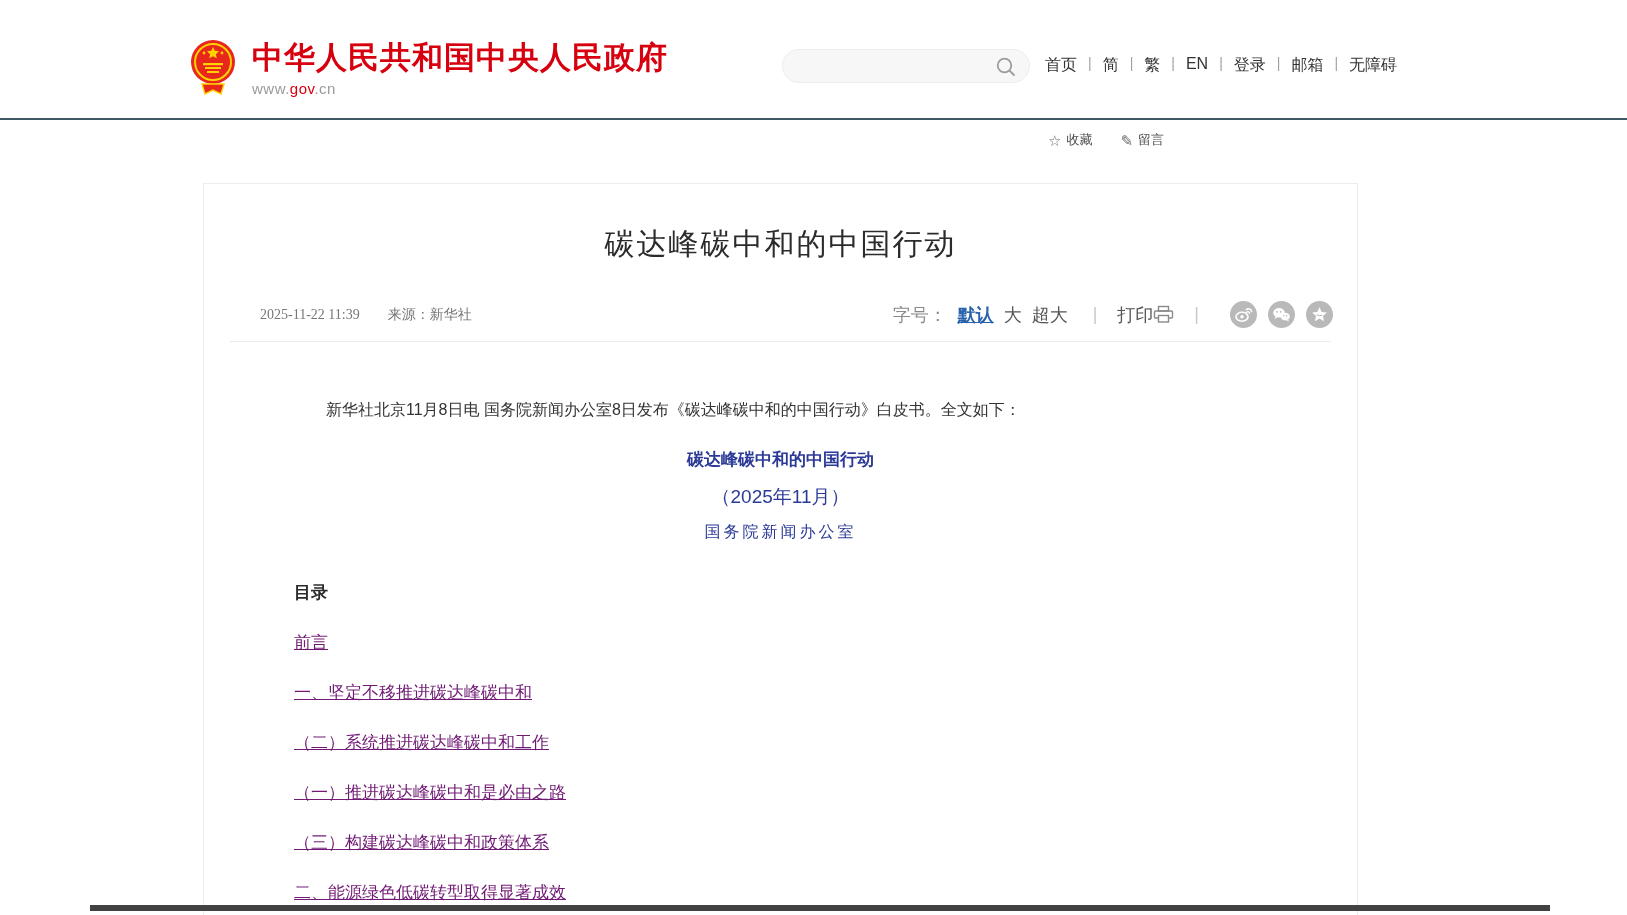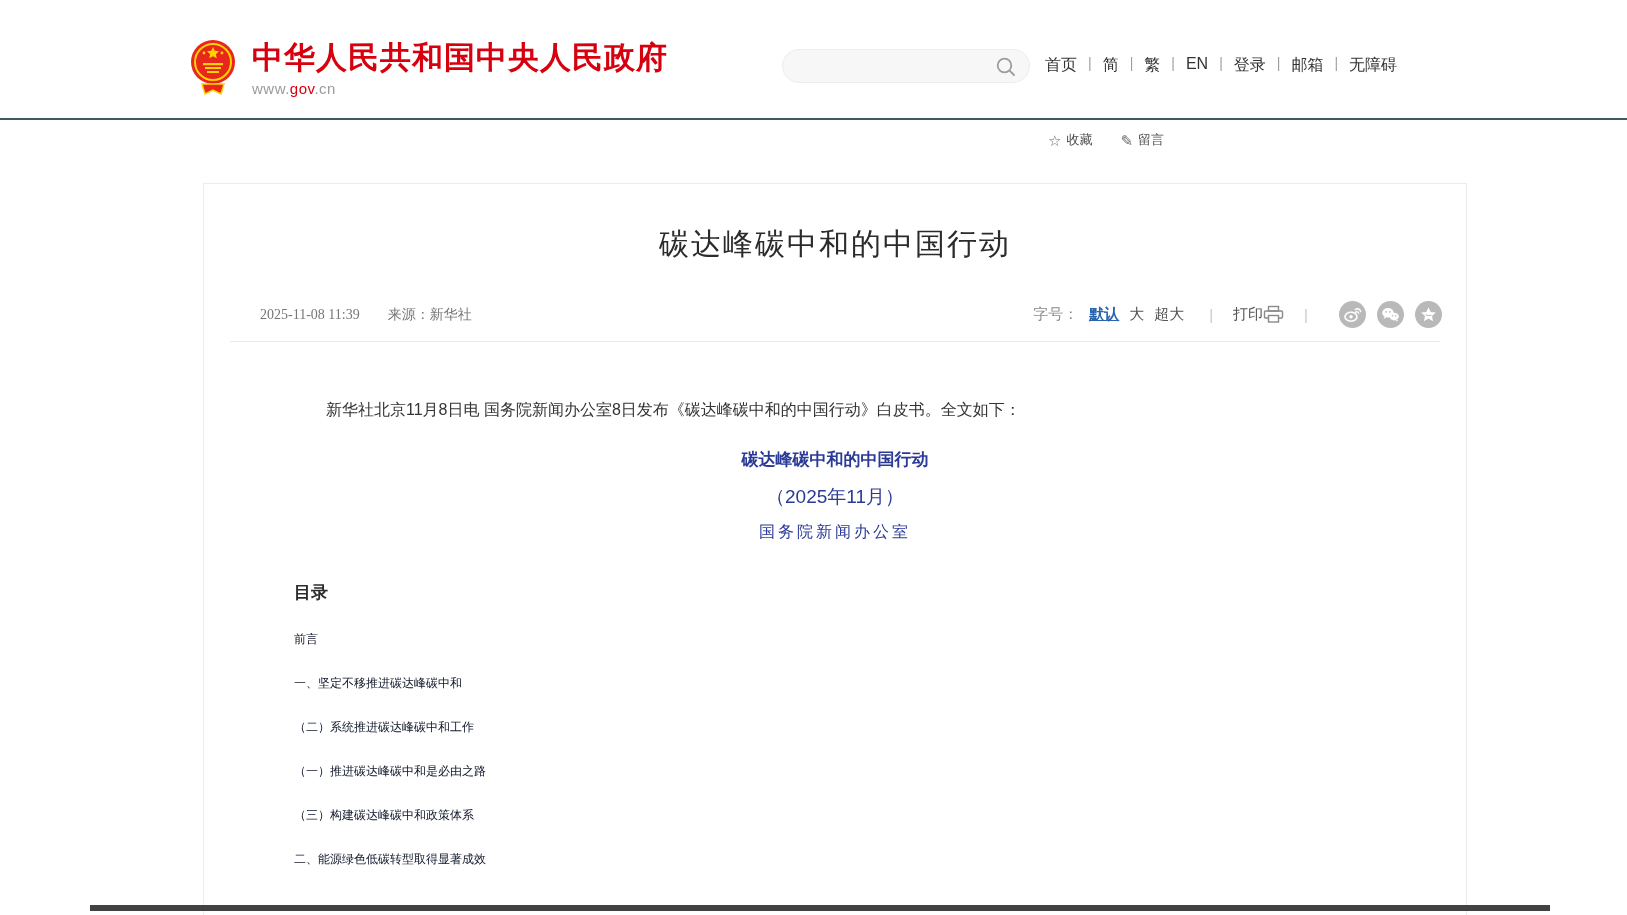--- a/index.html
+++ b/index.html
@@ -25,43 +25,43 @@
   .top-nav .sep { color:#a0a0a0; margin:0 11px; font-size:14px; }
   .header-line { position:absolute; top:118px; left:0; width:1627px; height:2px; background:#3e5866; }
 
   
   .page-actions { position:absolute; top:131px; left:1048px; display:flex; gap:28px;
     font-size:13px; color:#4d4d4d; align-items:center; }
   .page-actions .action { display:flex; align-items:center; gap:5px; cursor:pointer; }
   .page-actions .glyph { font-size:15px; color:#6e6e6e; line-height:1; }
 
   
-  .card { position:absolute; left:203px; top:183px; width:1264px; height:732px;
+  .card { position:absolute; left:203px; top:183px; width:1155px; height:732px;
     background:#fff; border:1px solid #ececec; border-bottom:none; }
   .card h1 { margin-top:40px; text-align:center; font-size:30px; font-weight:400;
     color:#2b2b2b; letter-spacing:2px; }
   .meta-row { margin:36px 24px 0 56px; display:flex; align-items:center;
     font-size:14px; color:#767676; }
   .meta-left { font-family:"Liberation Serif","DejaVu Serif",serif; display:flex; align-items:center; }
   .meta-left .src { margin-left:28px; }
-  .meta-right { margin-left:auto; display:flex; align-items:center; font-size:15px; color:#555; }
+  .meta-right { margin-left:auto; display:flex; align-items:center; font-size:18px; color:#555; }
   .fs-label { color:#8a8a8a; margin-right:6px; }
   .fs-opt { cursor:pointer; margin:0 5px; color:#555; text-decoration:none; }
   .fs-opt.selected { color:#2a64ad; font-weight:bold; text-decoration:underline; }
   .meta-right .sep { color:#c9c9c9; margin:0 20px; font-weight:300; }
   .print { display:flex; align-items:center; cursor:pointer; color:#555; }
   .share-btn { margin-left:11px; cursor:pointer; display:flex; }
   .meta-hr { margin:13px 26px 0 26px; border-top:1px solid #ebebeb; }
   .lead { margin:54px 90px 0 90px; font-size:16px; line-height:1.75; color:#333; text-indent:2em; }
   .doc-title { margin-top:24px; text-align:center; font-size:17px; font-weight:bold; color:#2b3a96; }
   .doc-sub { margin-top:13px; text-align:center; font-size:19px; color:#2b3a96; }
   .doc-org { margin-top:12px; text-align:center; font-size:16px; color:#2b3a96;
     font-family:"Liberation Serif","DejaVu Serif",serif; letter-spacing:3px; }
   .toc-heading { margin:38px 90px 0 90px; font-size:17px; font-weight:bold; color:#2b2b2b; }
-  .toc-item { margin:27px 90px 0 90px; font-size:12px; color:#0f172a; }
+  .toc-item { margin:27px 90px 0 90px; font-size:17px; color:#701a75;text-decoration:underline; }
 
   .bottom-bar { position:absolute; left:90px; top:905px; width:1460px; height:6px; background:#424242; }
 </style>
 </head>
 <body>
 
 <div class="site-header">
   <div class="logo">
     <svg width="46" height="58" viewBox="0 0 46 58">
       <circle cx="23" cy="24" r="22" fill="#e8271c"></circle>
@@ -115,21 +115,21 @@
     <span class="glyph">✎</span>
     <span>留言</span>
   </span>
 </div>
 
 <main class="card">
   <h1>碳达峰碳中和的中国行动</h1>
 
   <div class="meta-row">
     <div class="meta-left">
-      <span>2025-11-08 11:39</span>
+      <span>2025-11-22 11:39</span>
       <span class="src"><span>来源：</span><span>新华社</span></span>
     </div>
     <div class="meta-right">
       <span class="fs-label">字号：</span>
       <a class="fs-opt selected">默认</a>
       <a class="fs-opt">大</a>
       <a class="fs-opt">超大</a>
       <span class="sep">|</span>
       <a class="print">
         <span>打印</span>

